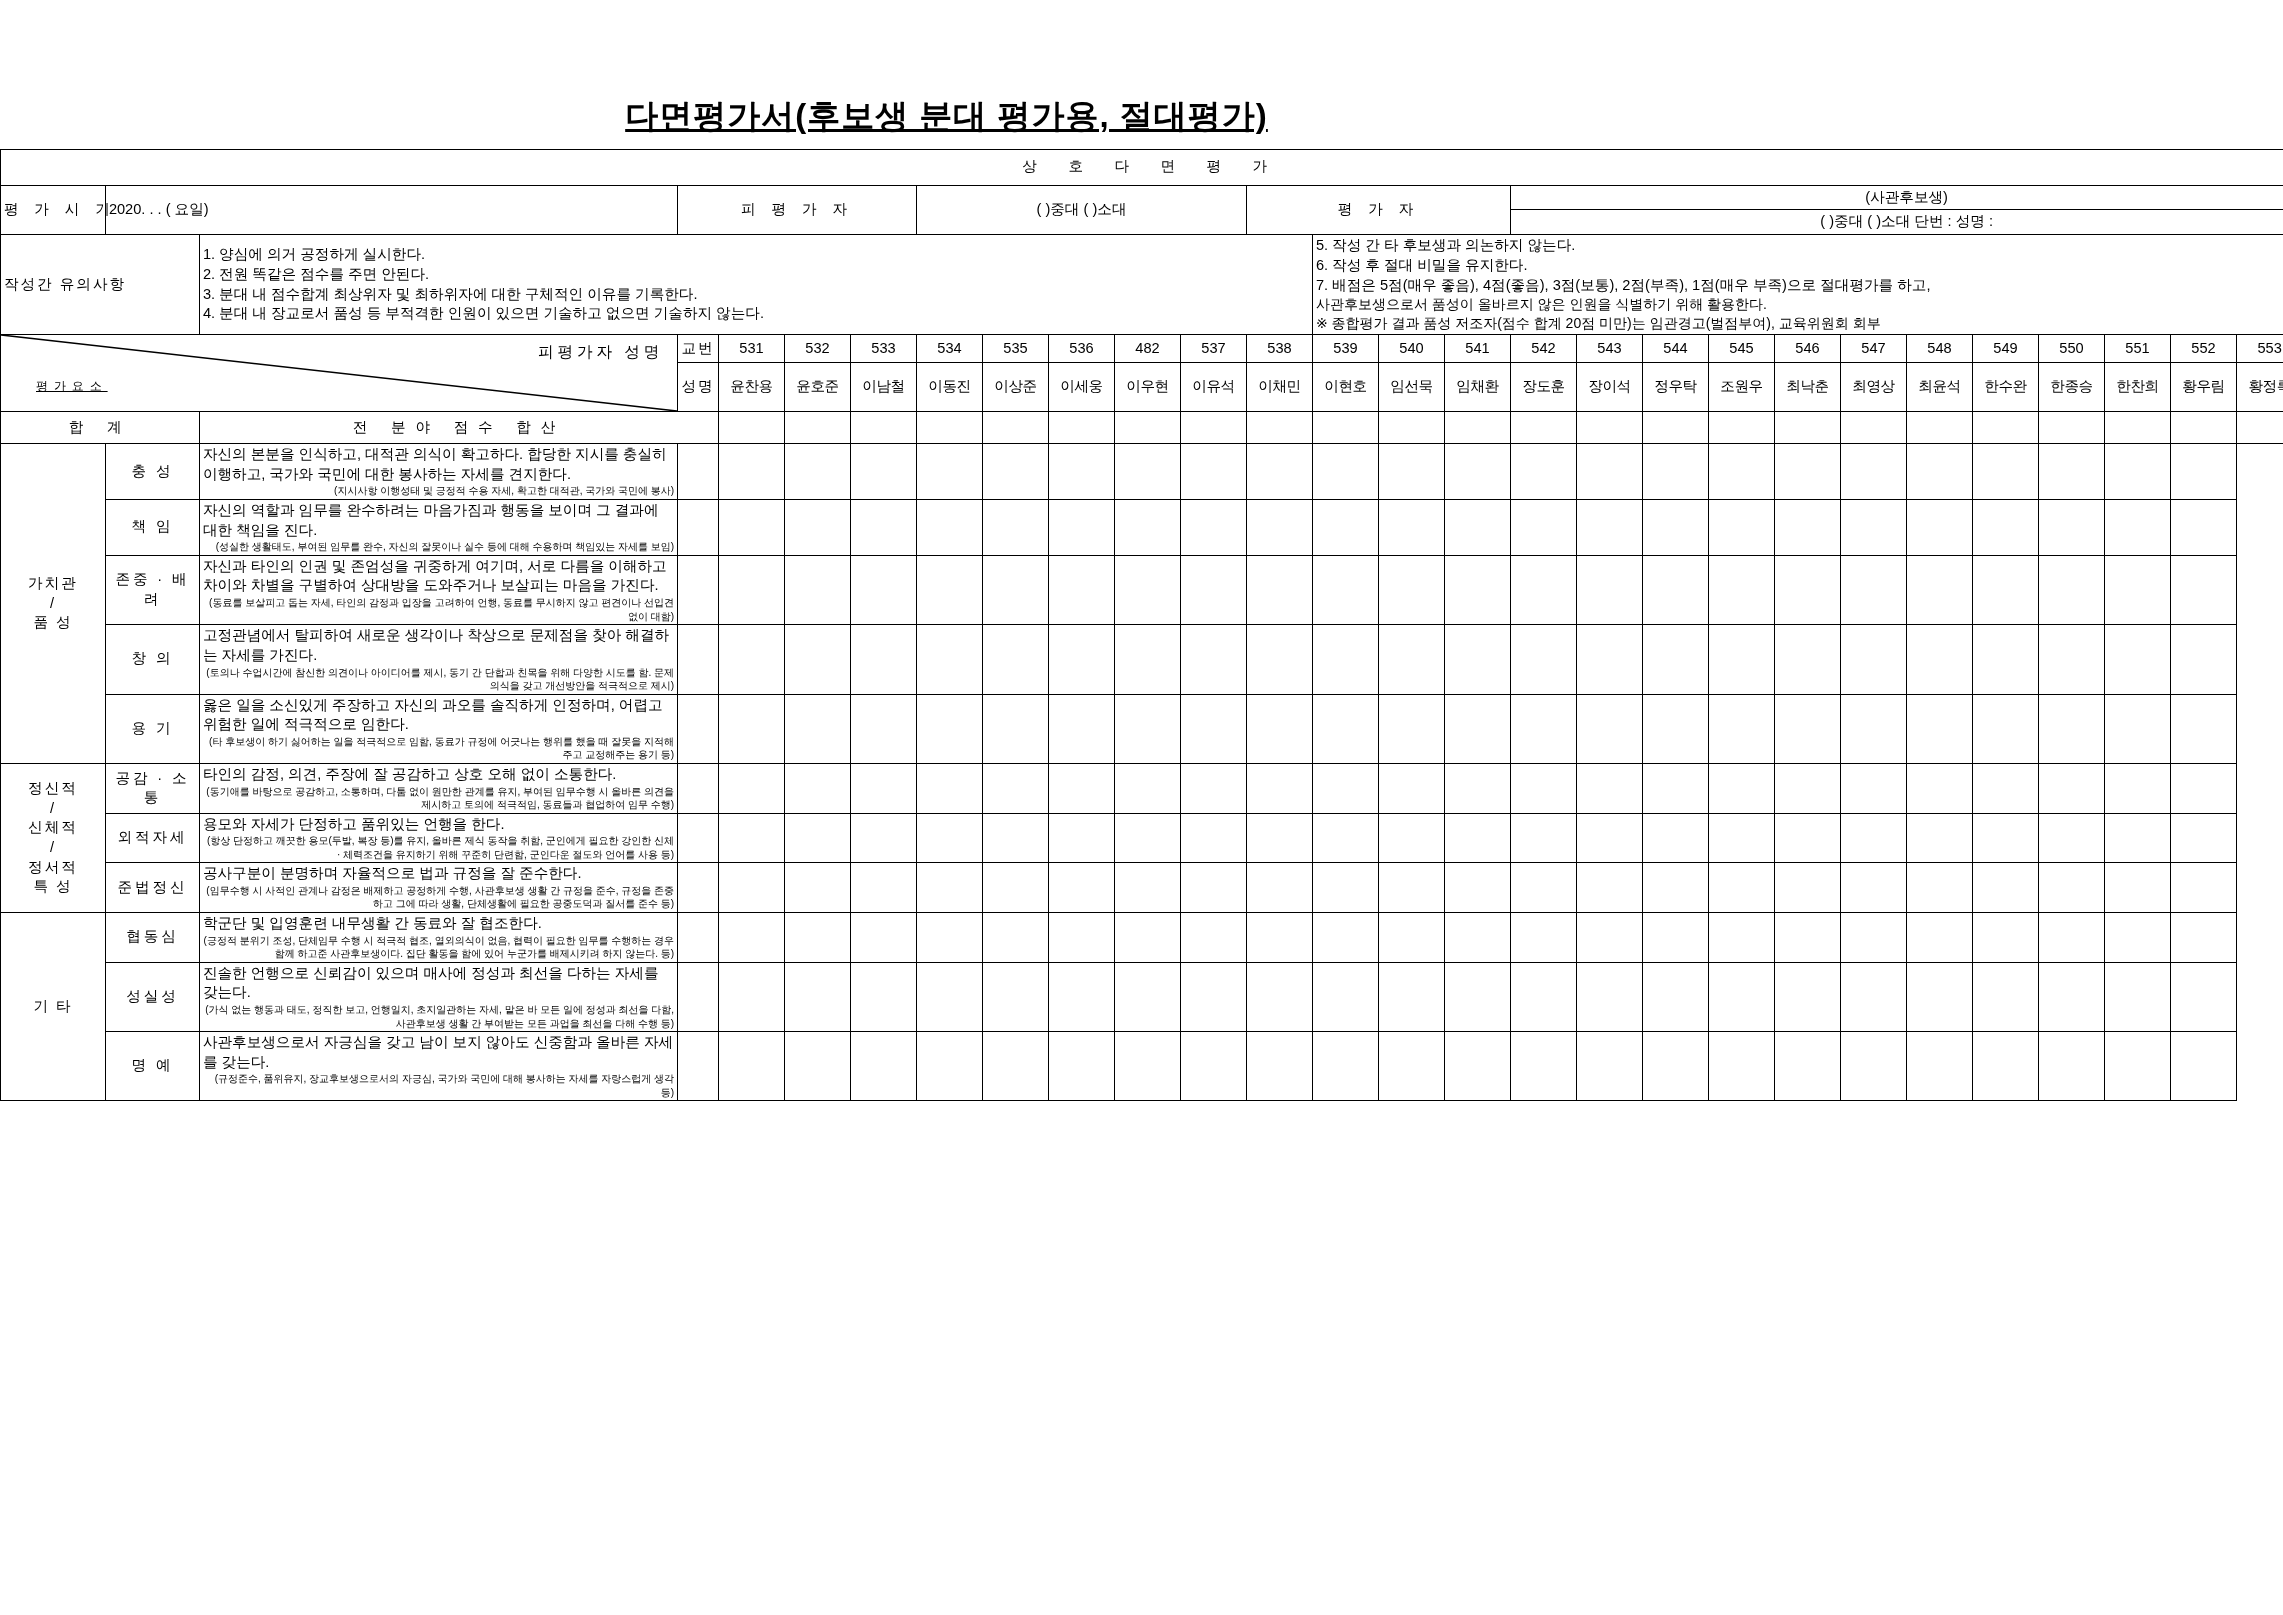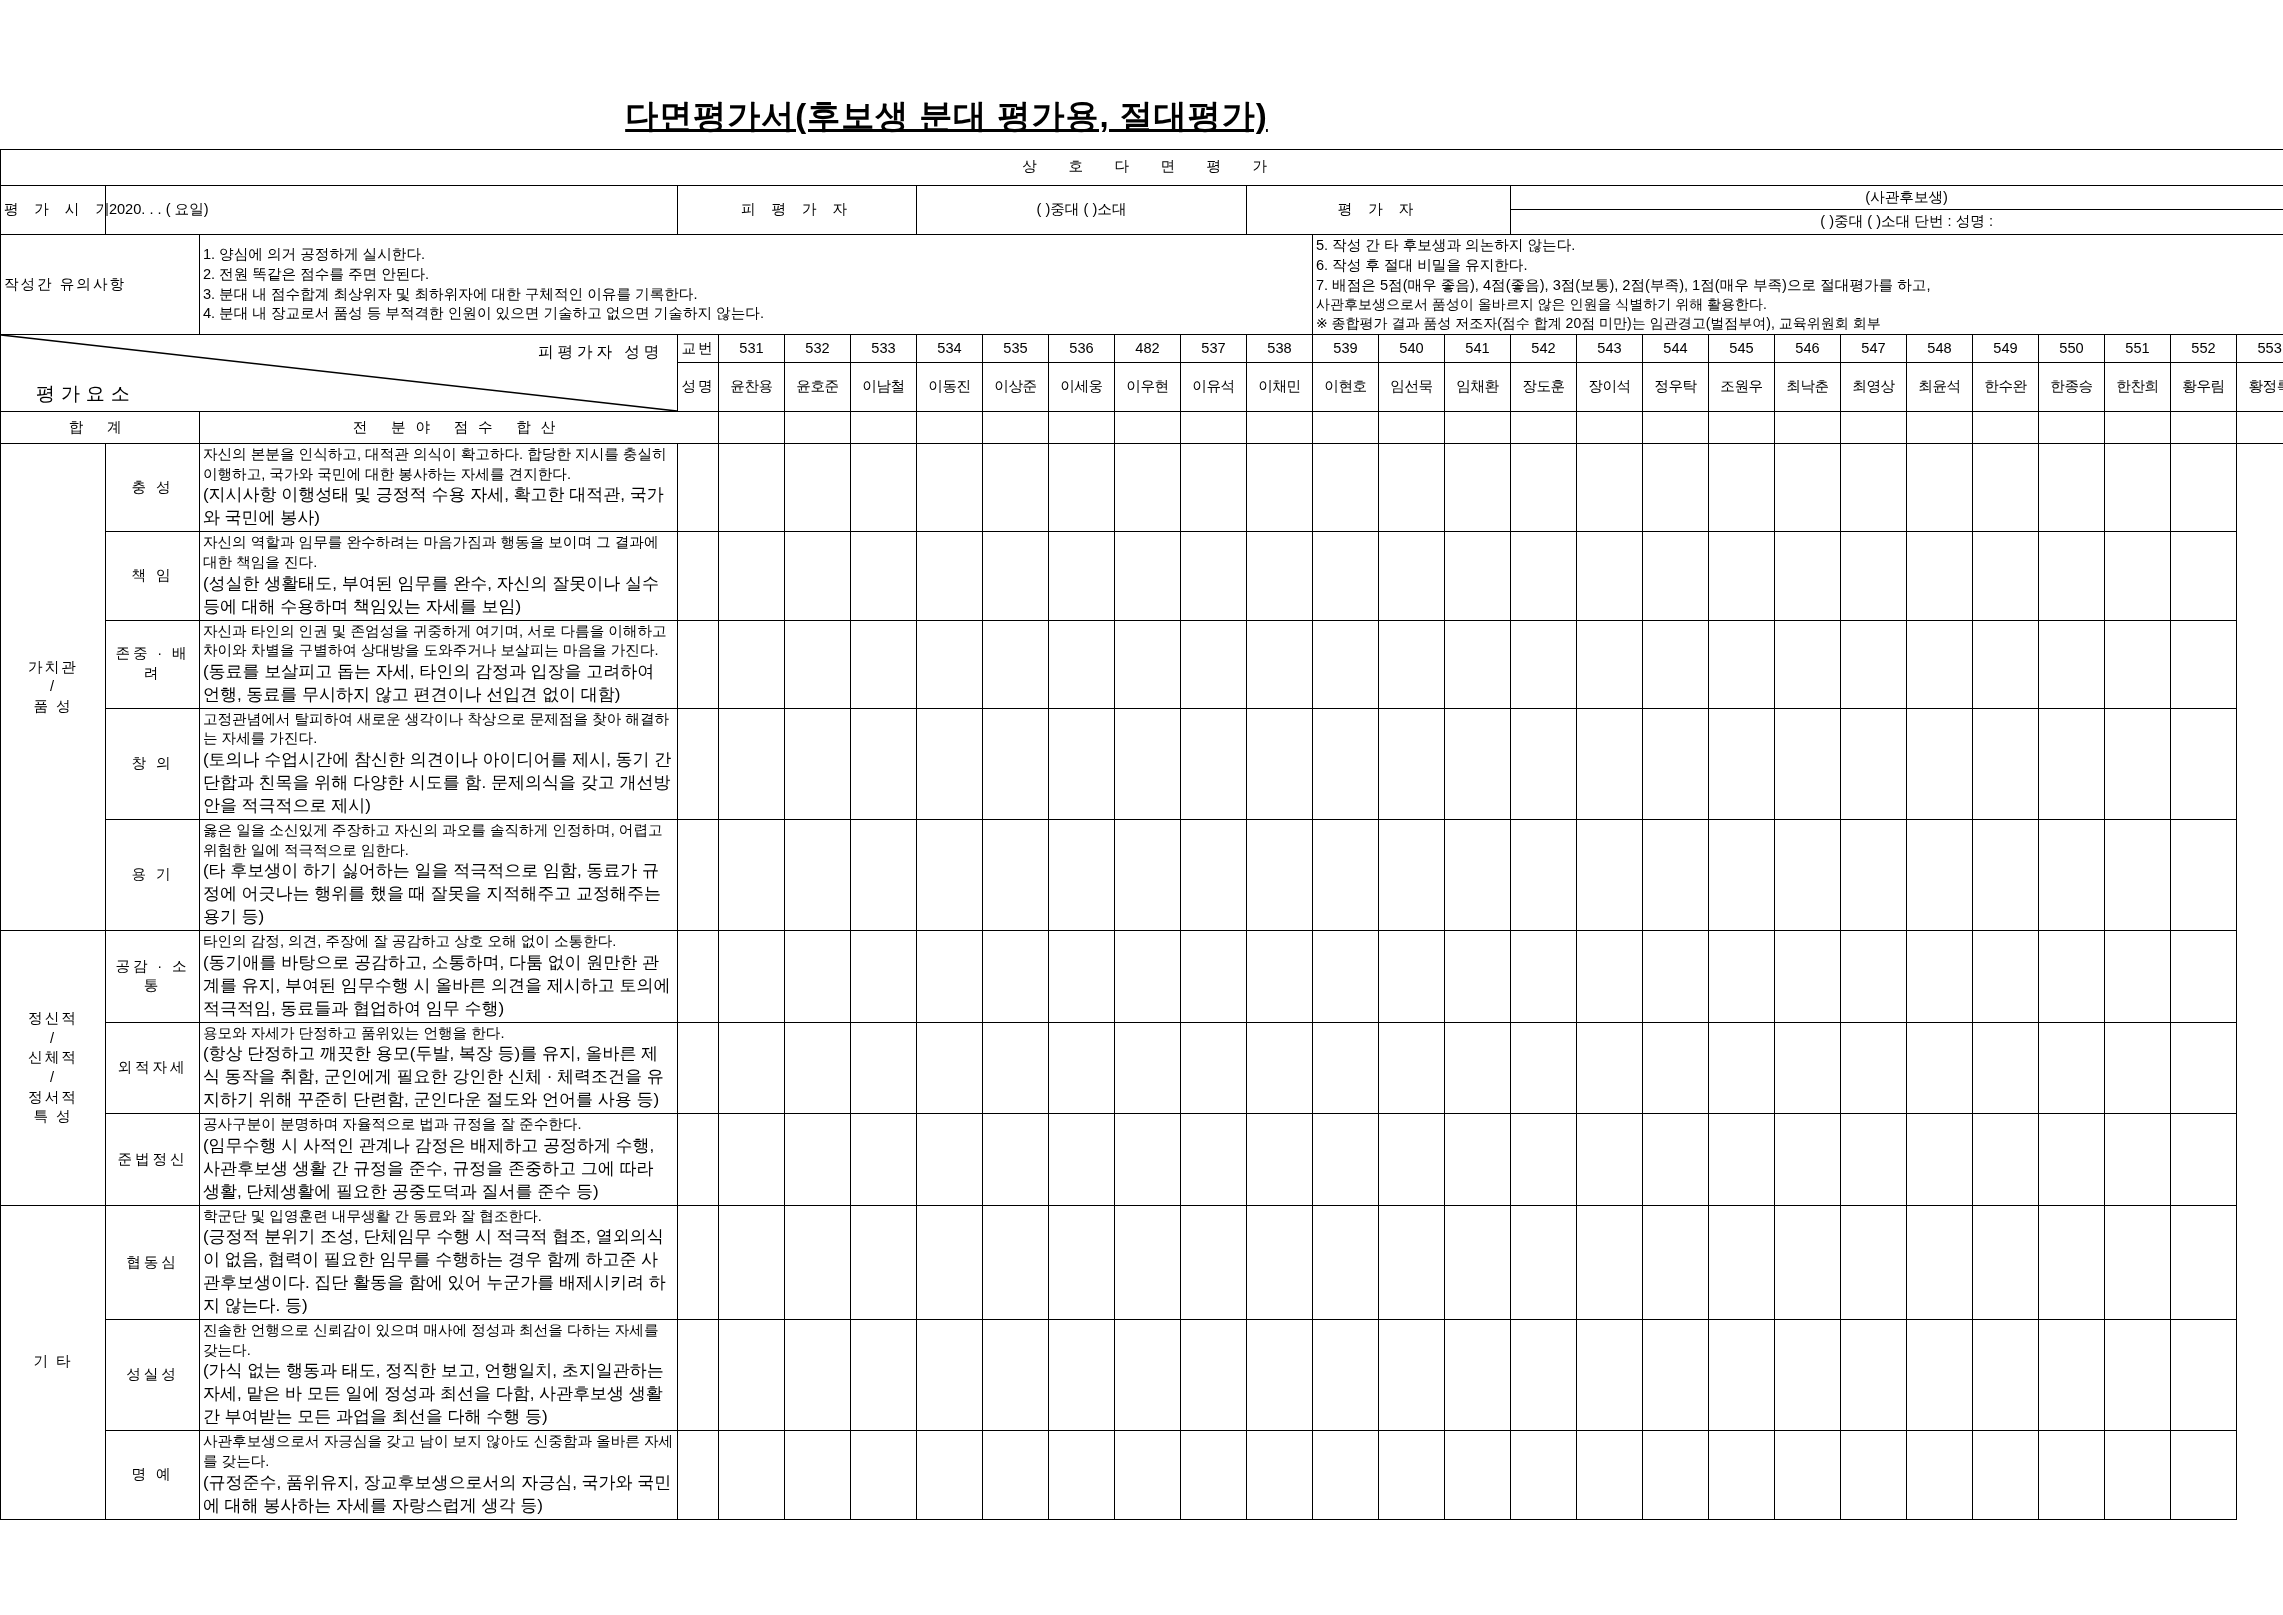--- a/index.html
+++ b/index.html
@@ -59,21 +59,21 @@
     overflow:hidden;
     padding-left:24px;
   }
   .diagbox .ln{
     position:absolute;left:0;top:0;width:100%;height:100%;
   }
   .diagbox .t1{
     position:absolute; right:13.7px; top:5.9px; font-size:15.6px; letter-spacing:3.9px;
   }
   .diagbox .t2{
-    position:absolute; left:35px; bottom:4px; font-size:19px; letter-spacing:5.9px;
+    position:absolute; left:35px; bottom:17px; font-size:12px; letter-spacing:5.9px;text-decoration:underline;
   }
   .hdr-no, .hdr-nm{
     text-align:center;
     font-size:14.6px;
     height:25px;
   }
   .hdr-key{
     text-align:center;
     font-size:14.6px;
     letter-spacing:2px;
@@ -100,21 +100,21 @@
     font-size:15px;
     letter-spacing:2.9px;
     width:84px;
   }
   .desc{
     font-size:14px;
     line-height:1.5;
     padding:2.9px 5.9px;
     text-align:left;
   }
-  .desc .sub{font-size:17px;}
+  .desc .sub{font-size:10px;text-align:right;}
   .blank{background:#fff;}
   .center{text-align:center;}
 </style>
 </head>
 <body>
 
 <div class="page">
 
   <div class="title">다면평가서(후보생 분대 평가용, 절대평가)</div>
 

